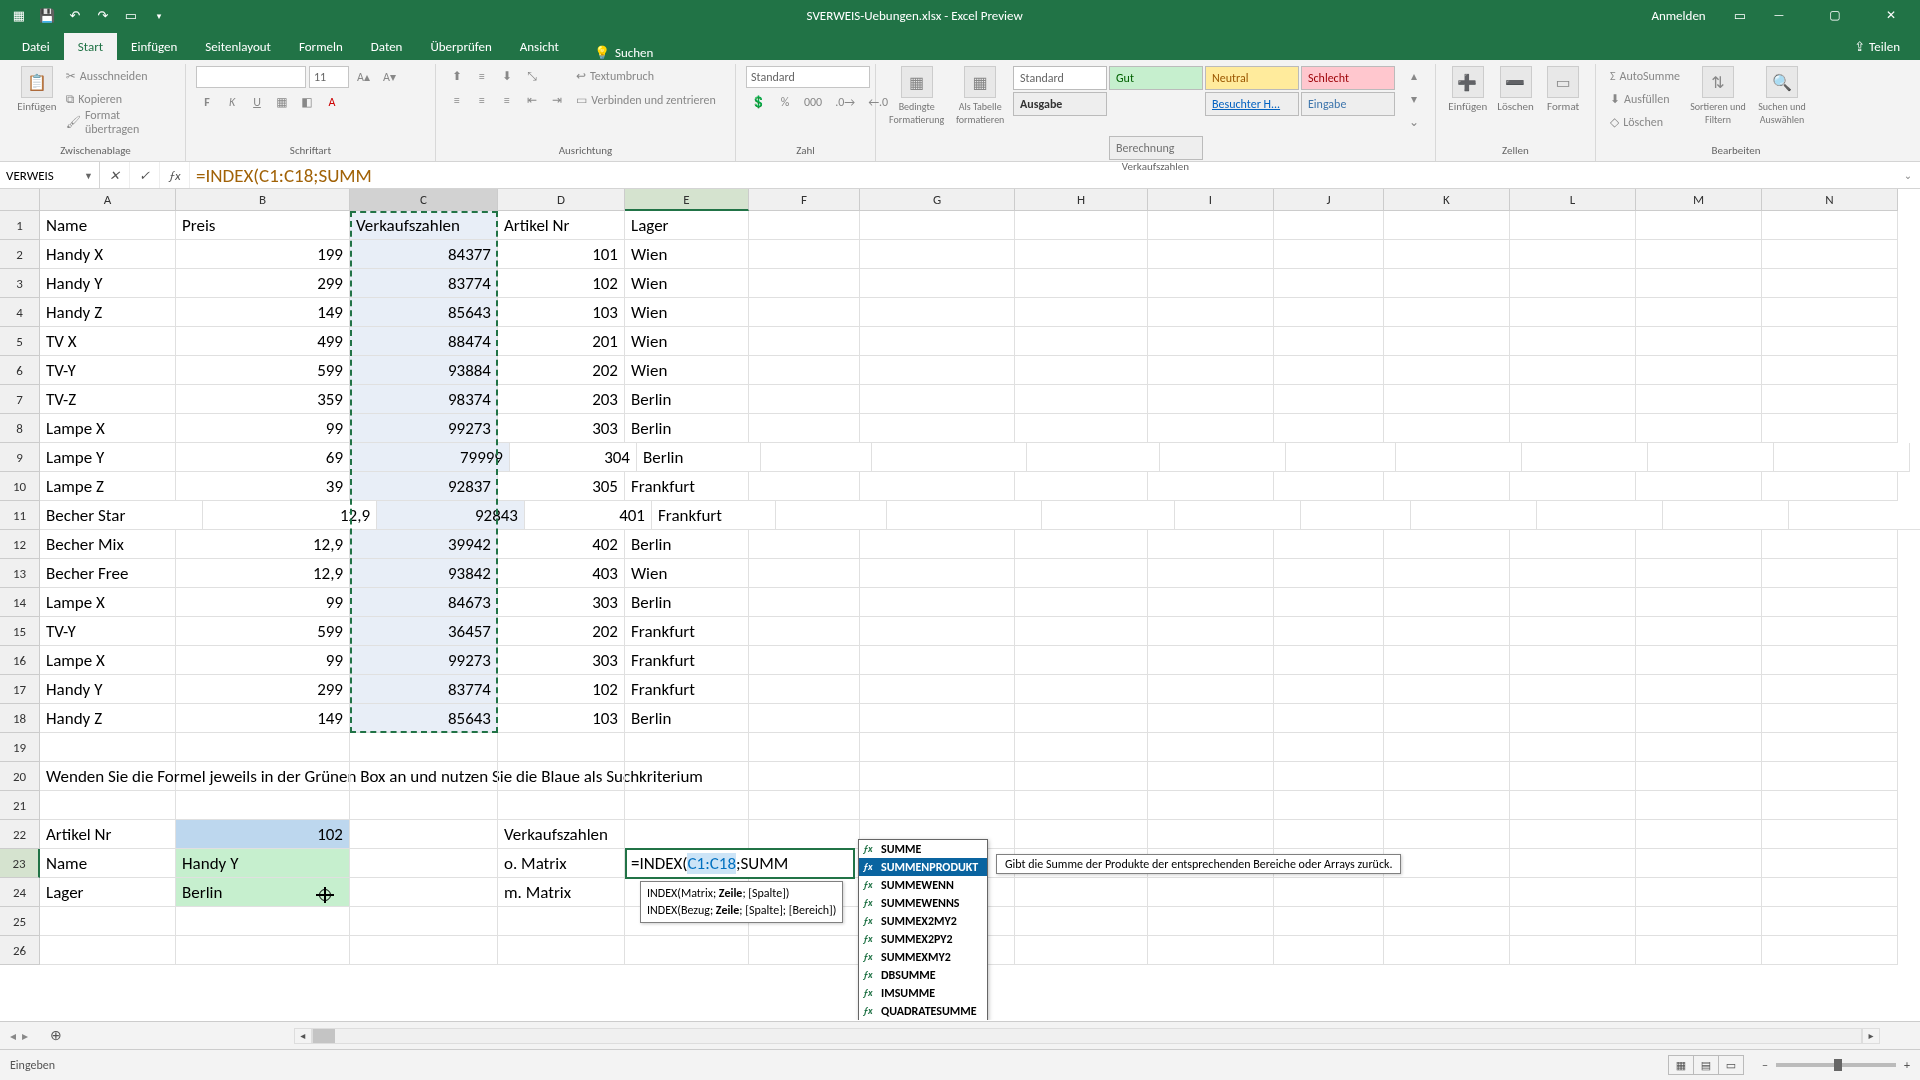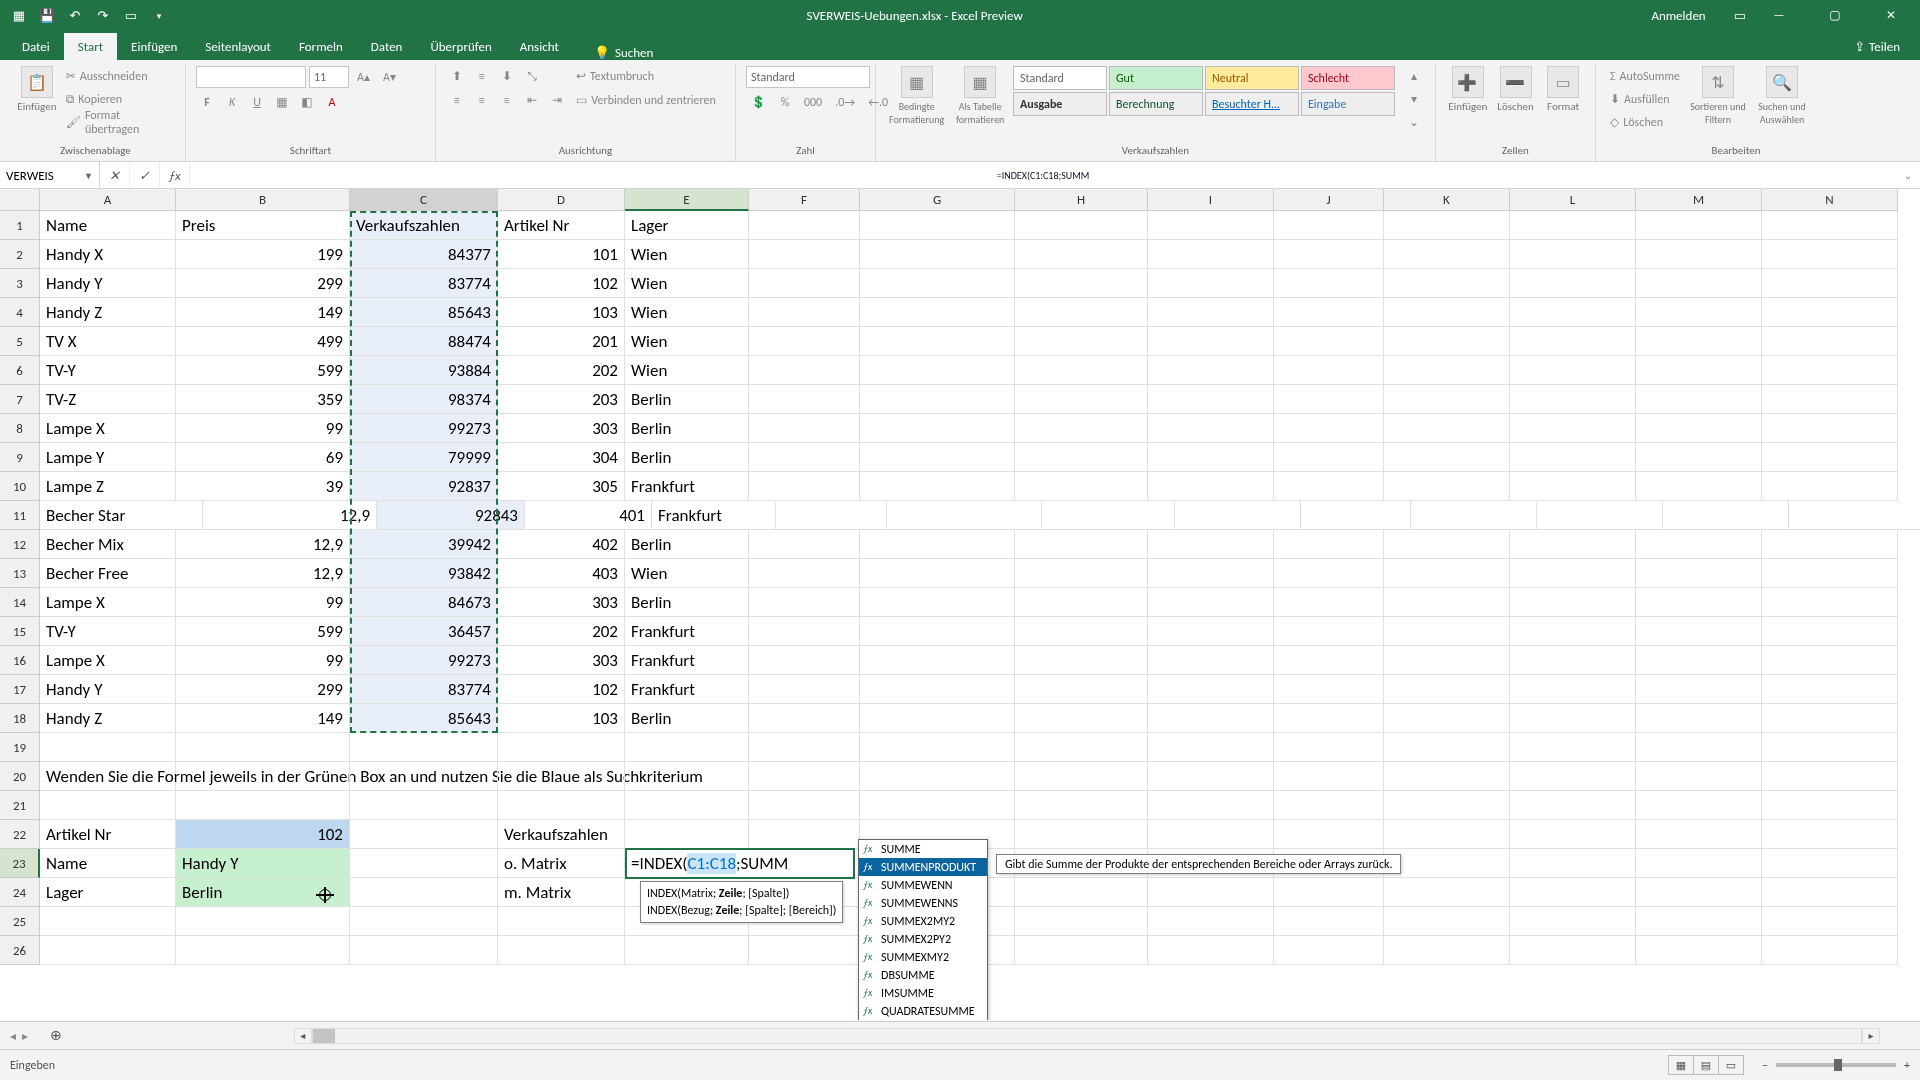--- a/index.html
+++ b/index.html
@@ -30,30 +30,30 @@
 .col { display:flex; flex-direction:column; gap:3px; }
 .row { display:flex; gap:3px; align-items:center; }
 .smbtn { height:20px; min-width:22px; padding:0 4px; border:1px solid transparent; display:flex; align-items:center; justify-content:center; font-size:12px; color:#888; }
 .txtbtn { font-size:12px; color:#888; display:flex; align-items:center; gap:4px; height:20px; padding:0 4px;}
 .combo { height:22px; border:1px solid #c5c5c5; background:#fff; font-size:12px; padding:0 4px; display:flex; align-items:center; }
 .stylecell { width:94px; height:24px; border:1px solid #bbb; background:#fff; font-size:12px; display:flex; align-items:center; padding:0 6px; }
 .stylecell.bad { background:#ffc7ce; color:#9c0006; }
 .stylecell.good { background:#c6efce; color:#006100; }
 .stylecell.neutral { background:#ffeb9c; color:#9c5700; }
 .stylecell.out { background:#eee; color:#333; font-weight:bold; }
-.stylecell.calc { color:#14532d; background:#eee; }
+.stylecell.calc { color:#737373; background:#eee;margin-top:44px; }
 .stylecell.link { color:#0563c1; text-decoration:underline; background:#eee;}
 .stylecell.input { color:#3f76ad; background:#eee; }
 
 
 #fxbar { height:27px; border-bottom:1px solid #d4d4d4; display:flex; align-items:center; font-size:13px; background:#fff; }
 #namebox { width:100px; border-right:1px solid #d4d4d4; padding:0 6px; height:100%; display:flex; align-items:center; justify-content:space-between; }
 #namebox .dd { color:#666; font-size:9px; }
 .fx-btn { width:30px; height:100%; display:flex; align-items:center; justify-content:center; color:#555; border-right:1px solid #eee; font-style:italic; }
-#formula { flex:1; padding:0 6px; font-size:10px; color:#0f172a;text-align:center; }
+#formula { flex:1; padding:0 6px; font-size:19px; color:#a16207; }
 #fxexpand{ width:24px; color:#888; text-align:center; font-size:10px;}
 
 
 #gridwrap { position:absolute; top:189px; left:0; right:0; bottom:60px; overflow:hidden; background:#fff; }
 #grid { position:absolute; inset:0; }
 .colheads { display:flex; position:absolute; top:0; left:0; height:22px; }
 .corner { width:40px; height:22px; background:#f0f0f0; border-right:1px solid #ccc; border-bottom:1px solid #ccc; }
 .ch { height:22px; background:#f0f0f0; border-right:1px solid #ccc; border-bottom:1px solid #ccc; display:flex; align-items:center; justify-content:center; font-size:13px; color:#333; }
 .ch.sel { background:#d2d2d2; }
 .ch.hl { background:#d5e3cf; border-bottom:2px solid #217346; }
@@ -493,21 +493,21 @@
           <div class="gc wJ" style="width: 110px;"></div>
           <div class="gc wK" style="width: 126px;"></div>
           <div class="gc wL" style="width: 126px;"></div>
           <div class="gc wM" style="width: 126px;"></div>
           <div class="gc wN" style="width: 136px;"></div>
         </div>
         <div class="gr">
           <div class="rh">9</div>
           <div class="gc wA" style="width: 136px;">Lampe Y</div>
           <div class="gc wB r" style="width: 174px;">69</div>
-          <div class="gc wC r csel" style="width: 148px;">79999</div>
+          <div class="gc wC r csel" style="width: 160px;">79999</div>
           <div class="gc wD r" style="width: 127px;">304</div>
           <div class="gc wE" style="width: 124px;">Berlin</div>
           <div class="gc wF" style="width: 111px;"></div>
           <div class="gc wG" style="width: 155px;"></div>
           <div class="gc wH" style="width: 133px;"></div>
           <div class="gc wI" style="width: 126px;"></div>
           <div class="gc wJ" style="width: 110px;"></div>
           <div class="gc wK" style="width: 126px;"></div>
           <div class="gc wL" style="width: 126px;"></div>
           <div class="gc wM" style="width: 126px;"></div>
@@ -808,21 +808,21 @@
 
     <div class="editcell" style="left:625px; top:659px; width:230px; height:31px;">
       =INDEX(<span class="ref">C1:C18</span>;SUMM
     </div>
 
     <div class="syntip" style="left:640px; top:692px;">
       <div><span>INDEX(Matrix; </span><span class="bold">Zeile</span><span>; [Spalte])</span></div>
       <div><span>INDEX(Bezug; </span><span class="bold">Zeile</span><span>; [Spalte]; [Bereich])</span></div>
     </div>
 
-    <div class="fndrop" id="fndrop" style="left:858px; top:650px;">
+    <div class="fndrop" id="fndrop" style="left:858px; top:650px;font-weight:bold;">
         <div class="item">SUMME</div>
         <div class="item sel">SUMMENPRODUKT</div>
         <div class="item">SUMMEWENN</div>
         <div class="item">SUMMEWENNS</div>
         <div class="item">SUMMEX2MY2</div>
         <div class="item">SUMMEX2PY2</div>
         <div class="item">SUMMEXMY2</div>
         <div class="item">DBSUMME</div>
         <div class="item">IMSUMME</div>
         <div class="item">QUADRATESUMME</div>

